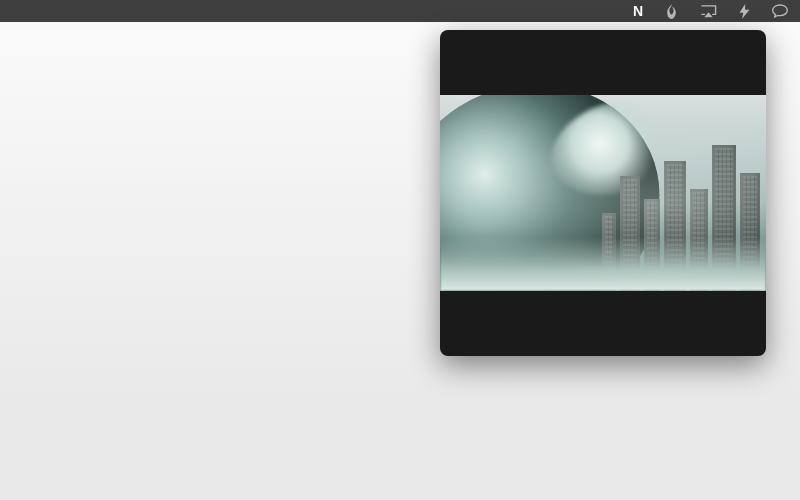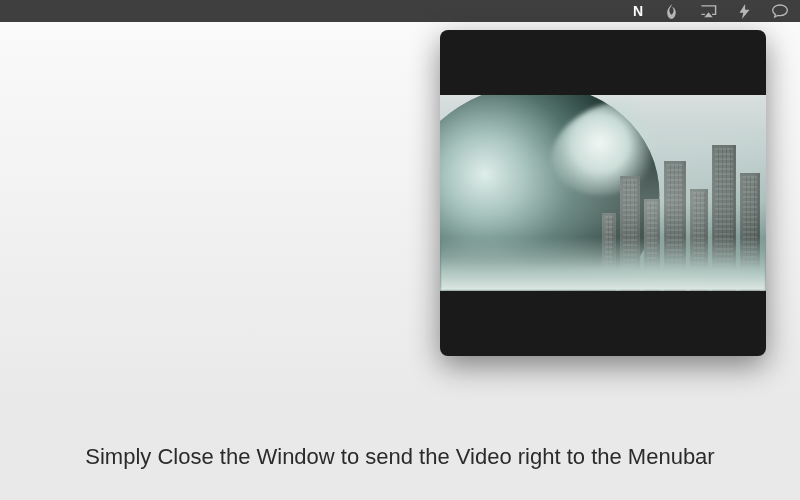--- a/index.html
+++ b/index.html
@@ -106,16 +106,15 @@
           <div class="b b3"></div>
           <div class="b b2"></div>
           <div class="b b1"></div>
       </div>
       <div class="foam"></div>
       <div class="haze"></div>
     </div>
   </div>
 
   <div class="captions">
-    <div class="headline">Simply Close the Window to send the Video right to the Menubar</div>
   </div>
 
 </div>
 
 </body></html>

